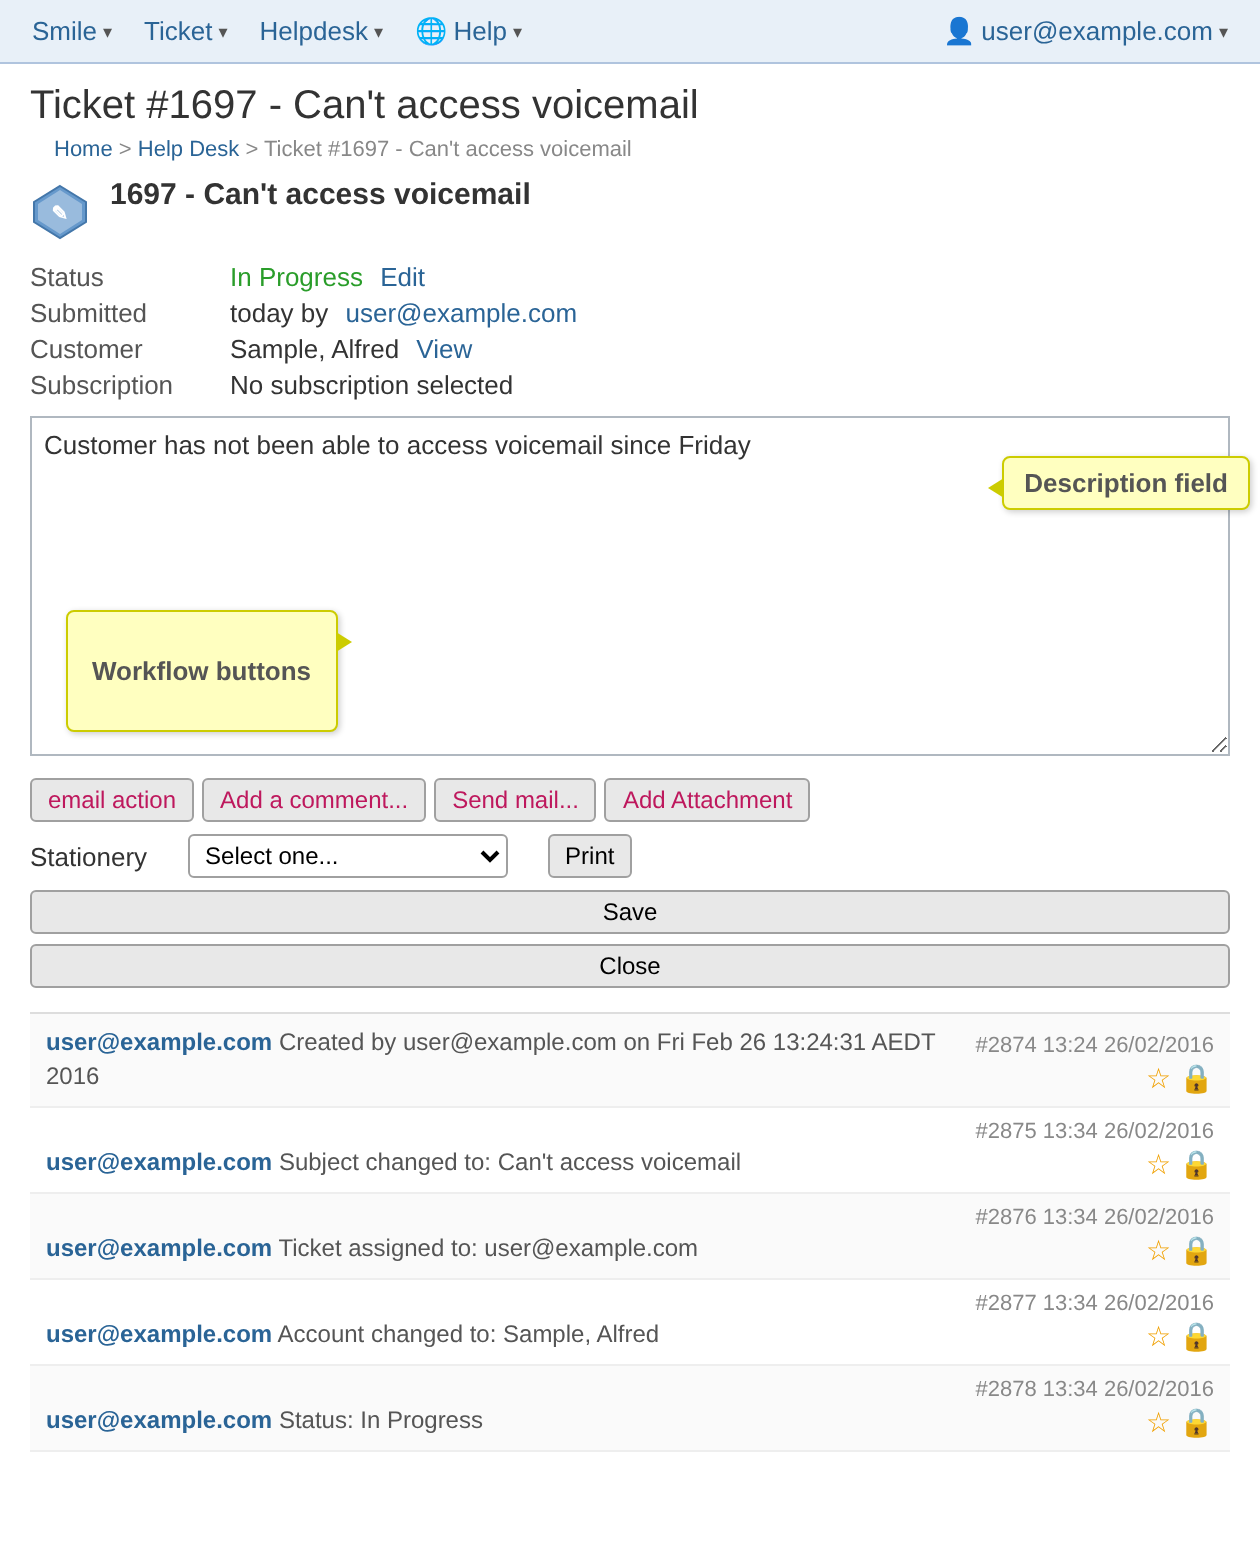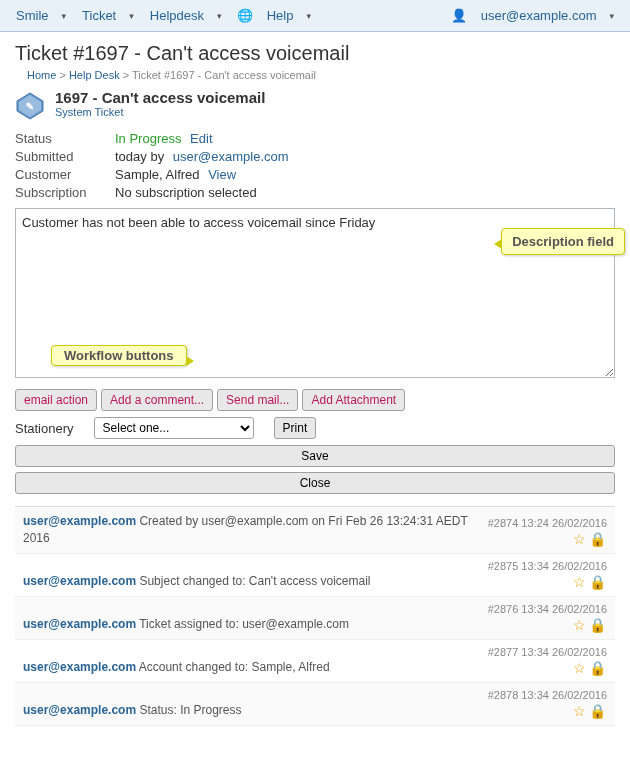--- a/index.html
+++ b/index.html
@@ -21,21 +21,21 @@
       align-items: center;
       gap: 4px;
     }
     .nav-item {
       color: #2a6496;
       font-size: 13px;
       padding: 3px 6px;
       cursor: pointer;
       display: flex;
       align-items: center;
-      gap: 13px;
+      gap: 3px;
       text-decoration: none;
     }
     .nav-user {
       margin-left: auto;
     }
     .chevron-down {
       font-size: 9px;
       color: #555;
     }
 
@@ -149,26 +149,26 @@
       left: -8px;
       top: 10px;
       border-width: 5px 8px 5px 0;
       border-style: solid;
       border-color: transparent #cccc00 transparent transparent;
     }
 
     
     .workflow-tooltip {
       position: absolute;
-      left: 36px;
+      left: 18px;
       bottom: 15px;
       background: #ffffc0;
       border: 1px solid #cccc00;
       border-radius: 4px;
-      padding: 2px 12px;
+      padding: 22px 12px;
       font-size: 13px;
       font-weight: bold;
       color: #555;
       white-space: nowrap;
       box-shadow: 1px 1px 3px rgba(0,0,0,0.2);
     }
     .workflow-tooltip::after {
       content: '';
       position: absolute;
       right: -8px;
@@ -338,21 +338,20 @@
   <div class="ticket-header">
     <div class="ticket-icon">
       <svg class="ticket-diamond" viewBox="0 0 30 30" xmlns="http://www.w3.org/2000/svg">
         <polygon points="15,2 28,10 28,20 15,28 2,20 2,10" fill="#6699cc" stroke="#4477aa" stroke-width="1"></polygon>
         <polygon points="15,4 26,11 26,19 15,26 4,19 4,11" fill="#99bbdd"></polygon>
         <text x="15" y="19" text-anchor="middle" font-size="10" fill="#fff" font-weight="bold">✎</text>
       </svg>
     </div>
     <div class="ticket-title-block">
       <div class="ticket-title-main">1697 - Can't access voicemail</div>
-      <div class="ticket-subtitle">System Ticket</div>
     </div>
   </div>
 
   <div class="ticket-fields">
     <div class="field-row">
       <span class="field-label">Status</span>
       <span class="field-value">
         <span class="status-inprogress">In Progress</span>
         <a class="status-edit-link" href="#">Edit</a>
       </span>

